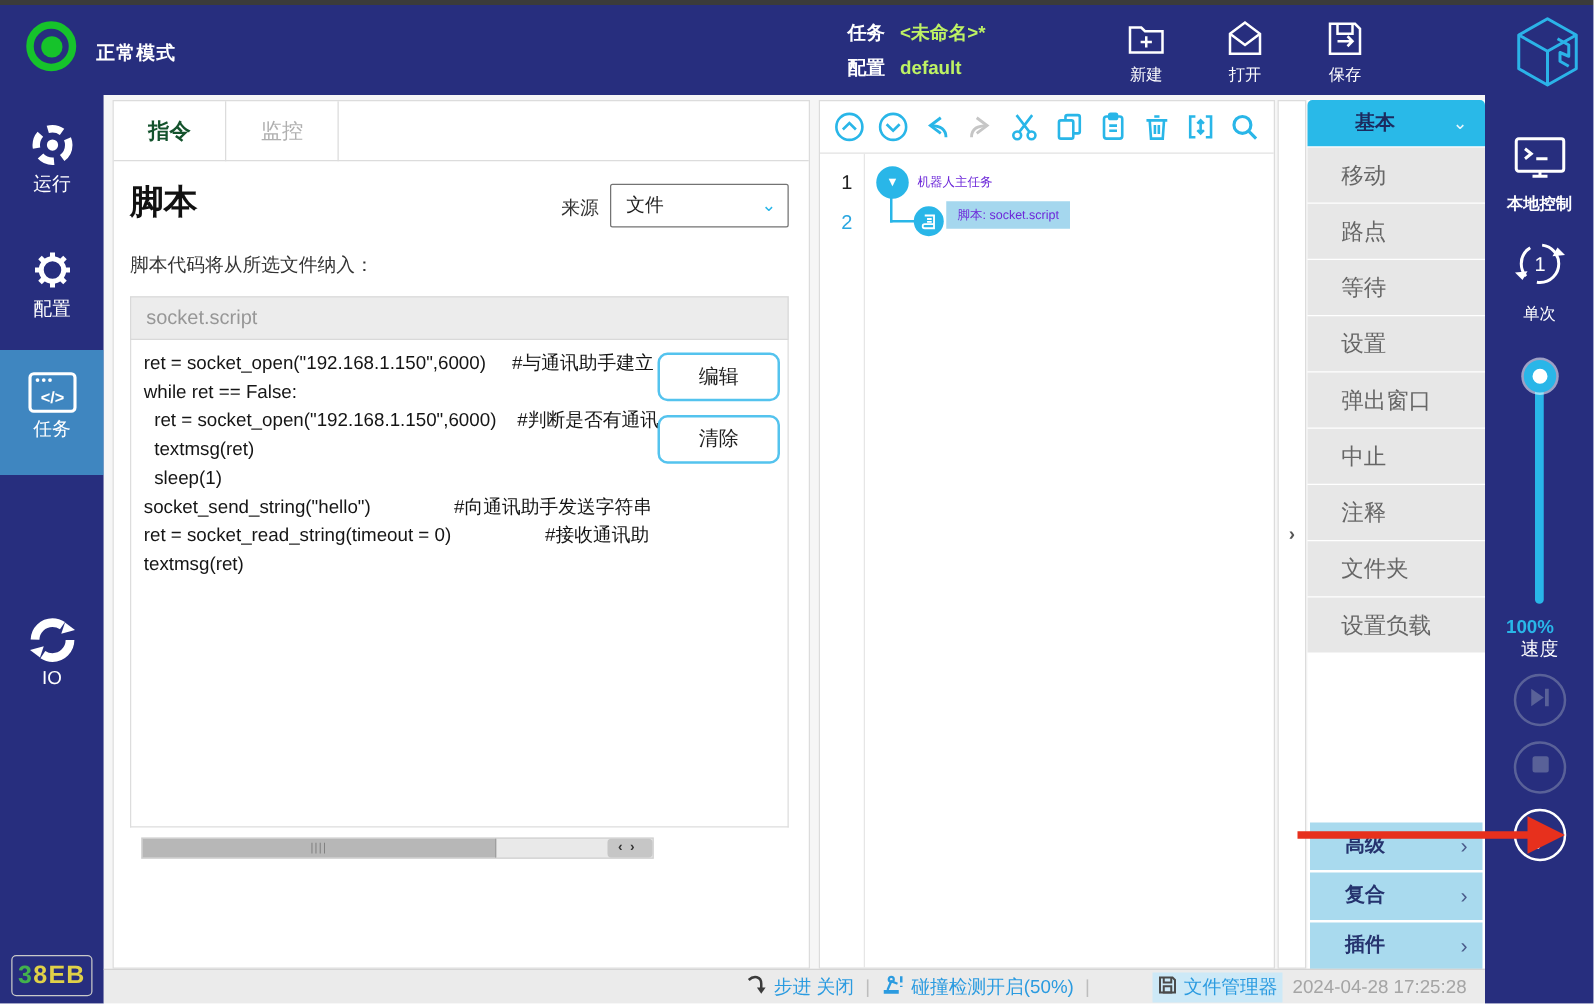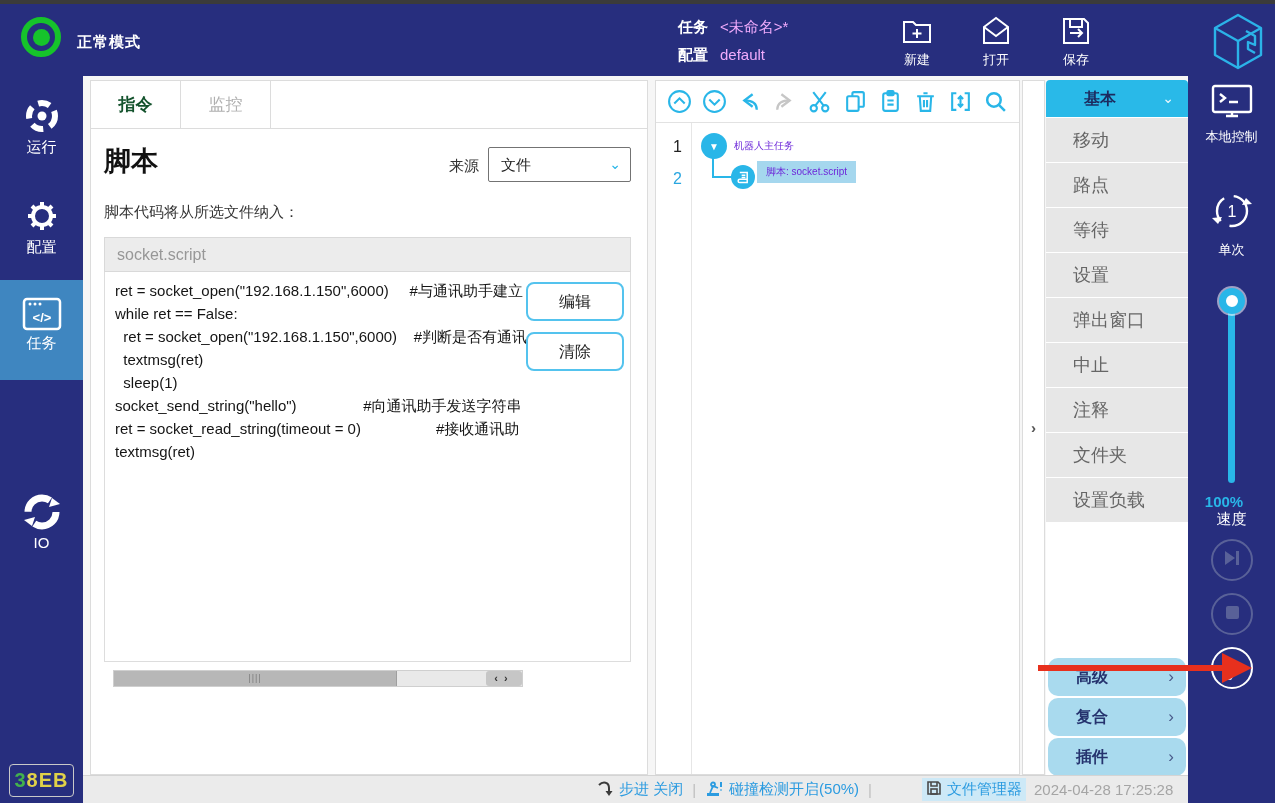--- a/index.html
+++ b/index.html
@@ -9,21 +9,21 @@
 
   
   .top-strip { position:absolute; left:0; top:0; width:1275px; height:4px; background:#3b3b3b; }
   .topbar { position:absolute; left:0; top:4px; width:1275px; height:72px; background:#272e7e; color:#fff; }
   .mode-dot { position:absolute; left:21px; top:13px; width:40px; height:40px; border:6px solid #16c32b; border-radius:50%; }
   .mode-dot::after { content:""; position:absolute; left:50%; top:50%; width:17px; height:17px; margin:-8.5px 0 0 -8.5px; background:#16c32b; border-radius:50%; }
   .mode-label { position:absolute; left:77px; top:29px; font-size:15px; font-weight:bold; letter-spacing:1px; }
   .task-info { position:absolute; left:678px; top:9px; font-size:15px; }
   .task-info .row { height:28px; line-height:28px; }
   .task-info .lbl { font-weight:bold; margin-right:12px; }
-  .task-info .val { font-weight:normal; color:#f0abfc; }
+  .task-info .val { font-weight:bold; color:#bef264; }
   .tb-action { position:absolute; top:10px; width:64px; text-align:center; cursor:pointer; }
   .tb-action svg { display:block; margin:0 auto; }
   .tb-action .cap { font-size:13px; margin-top:3px; }
   .brand { position:absolute; left:1211px; top:8px; }
 
   
   .sidebar { position:absolute; left:0; top:76px; width:83px; height:727px; background:#272e7e; color:#fff; }
   .side-item { position:absolute; left:0; width:83px; height:88px; text-align:center; cursor:pointer; }
   .side-item .cap { font-size:15px; margin-top:2px; }
   .side-item svg { display:block; margin:4px auto 0; }
@@ -70,21 +70,21 @@
   .conn-h { position:absolute; left:56px; top:95px; width:22px; height:2px; background:#29b6e8; }
 
   
   .sliver { position:absolute; left:1022px; top:80px; width:23px; height:695px; background:#fff; border:1px solid #dcdcdc; display:flex; align-items:center; justify-content:center; color:#555; font-size:15px; font-weight:bold; cursor:pointer; }
 
   
   .instr-panel { position:absolute; left:1046px; top:80px; width:142px; height:695px; background:#fff; }
   .instr-head { height:37px; background:#29b9e8; border-radius:4px 4px 0 0; color:#1c2a5e; font-size:16px; font-weight:bold; line-height:37px; padding-left:38px; position:relative; cursor:pointer; }
   .instr-head .chev { position:absolute; right:14px; top:0; color:#eaf7fd; font-weight:normal; font-size:14px; }
   .instr-item { height:44px; background:#e7e7e7; margin-top:1px; color:#666; font-size:18px; line-height:44px; padding-left:27px; cursor:pointer; }
-  .instr-group { position:absolute; left:2px; width:138px; height:38px; background:#a9daee; border-radius:10px; color:#25336e; font-size:16px; font-weight:bold; line-height:38px; padding-left:28px; cursor:pointer; }
+  .instr-group { position:absolute; left:2px; width:138px; height:38px; background:#a9daee; border-radius:0; color:#25336e; font-size:16px; font-weight:bold; line-height:38px; padding-left:28px; cursor:pointer; }
   .instr-group .chev { position:absolute; right:12px; top:0; color:#4a5a8a; font-size:17px; font-weight:normal; }
 
   
   .rightbar { position:absolute; left:1188px; top:76px; width:87px; height:727px; background:#272e7e; color:#fff; }
   .rb-block { position:absolute; width:87px; text-align:center; }
   .rb-cap { font-size:13px; margin-top:3px; }
   .slider-track { position:absolute; left:40px; top:227px; width:7px; height:180px; background:#29b6e8; border-radius:4px; }
   .slider-thumb { position:absolute; left:31px; top:212px; width:26px; height:26px; border:7px solid #29b6e8; background:#fff; border-radius:50%; box-shadow:0 0 0 2px rgba(255,255,255,.55); cursor:grab; }
   .speed-val { position:absolute; left:0; top:417px; width:72px; text-align:center; color:#29b6e8; font-size:15px; font-weight:bold; }
   .speed-lab { position:absolute; left:0; top:434px; width:87px; text-align:center; font-size:15px; }
@@ -345,21 +345,21 @@
     </div>
     <div class="instr-group" style="top:618px;">
       <span>复合</span><span class="chev">›</span>
     </div>
     <div class="instr-group" style="top:658px;">
       <span>插件</span><span class="chev">›</span>
     </div>
   </div>
 
   <div class="rightbar">
-    <div class="rb-block" style="top:7px;">
+    <div class="rb-block" style="top:32px;font-weight:bold;">
       <span><svg width="46" height="38" viewBox="0 0 46 38" fill="none" stroke="#fff" stroke-width="2.4">
             <rect x="4" y="3" width="38" height="26" rx="2"></rect>
             <path d="M11 11 l5 4 l-5 4 M20 19 h9"></path>
             <path d="M23 29 v4 M17 33 h12"></path>
           </svg></span>
       <div class="rb-cap">本地控制</div>
     </div>
     <div class="rb-block" style="top:112px;">
       <span><svg width="46" height="46" viewBox="0 0 46 46" fill="none">
             <circle cx="23" cy="23" r="15" stroke="#fff" stroke-width="2.4" stroke-dasharray="26 10"></circle>

